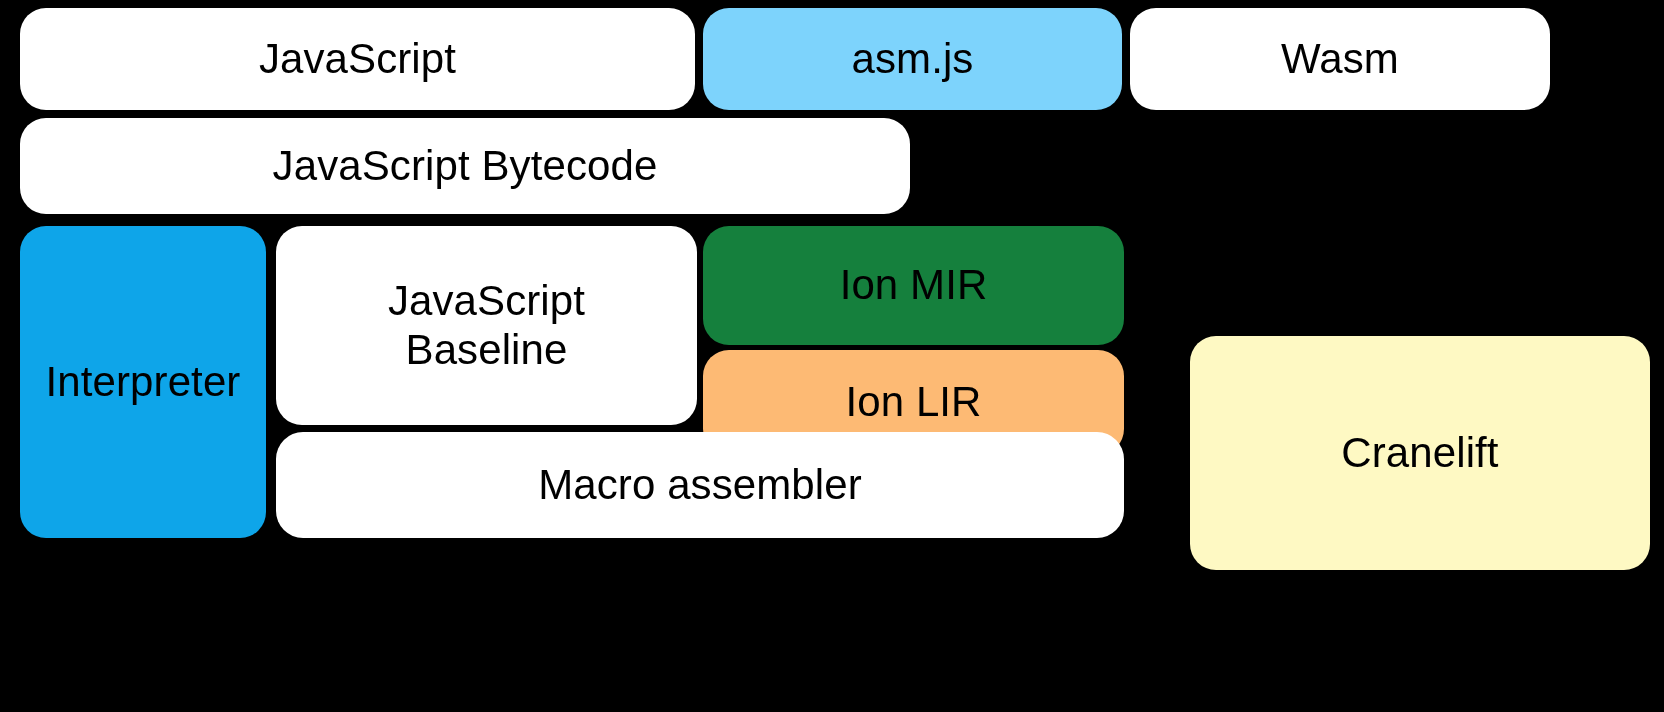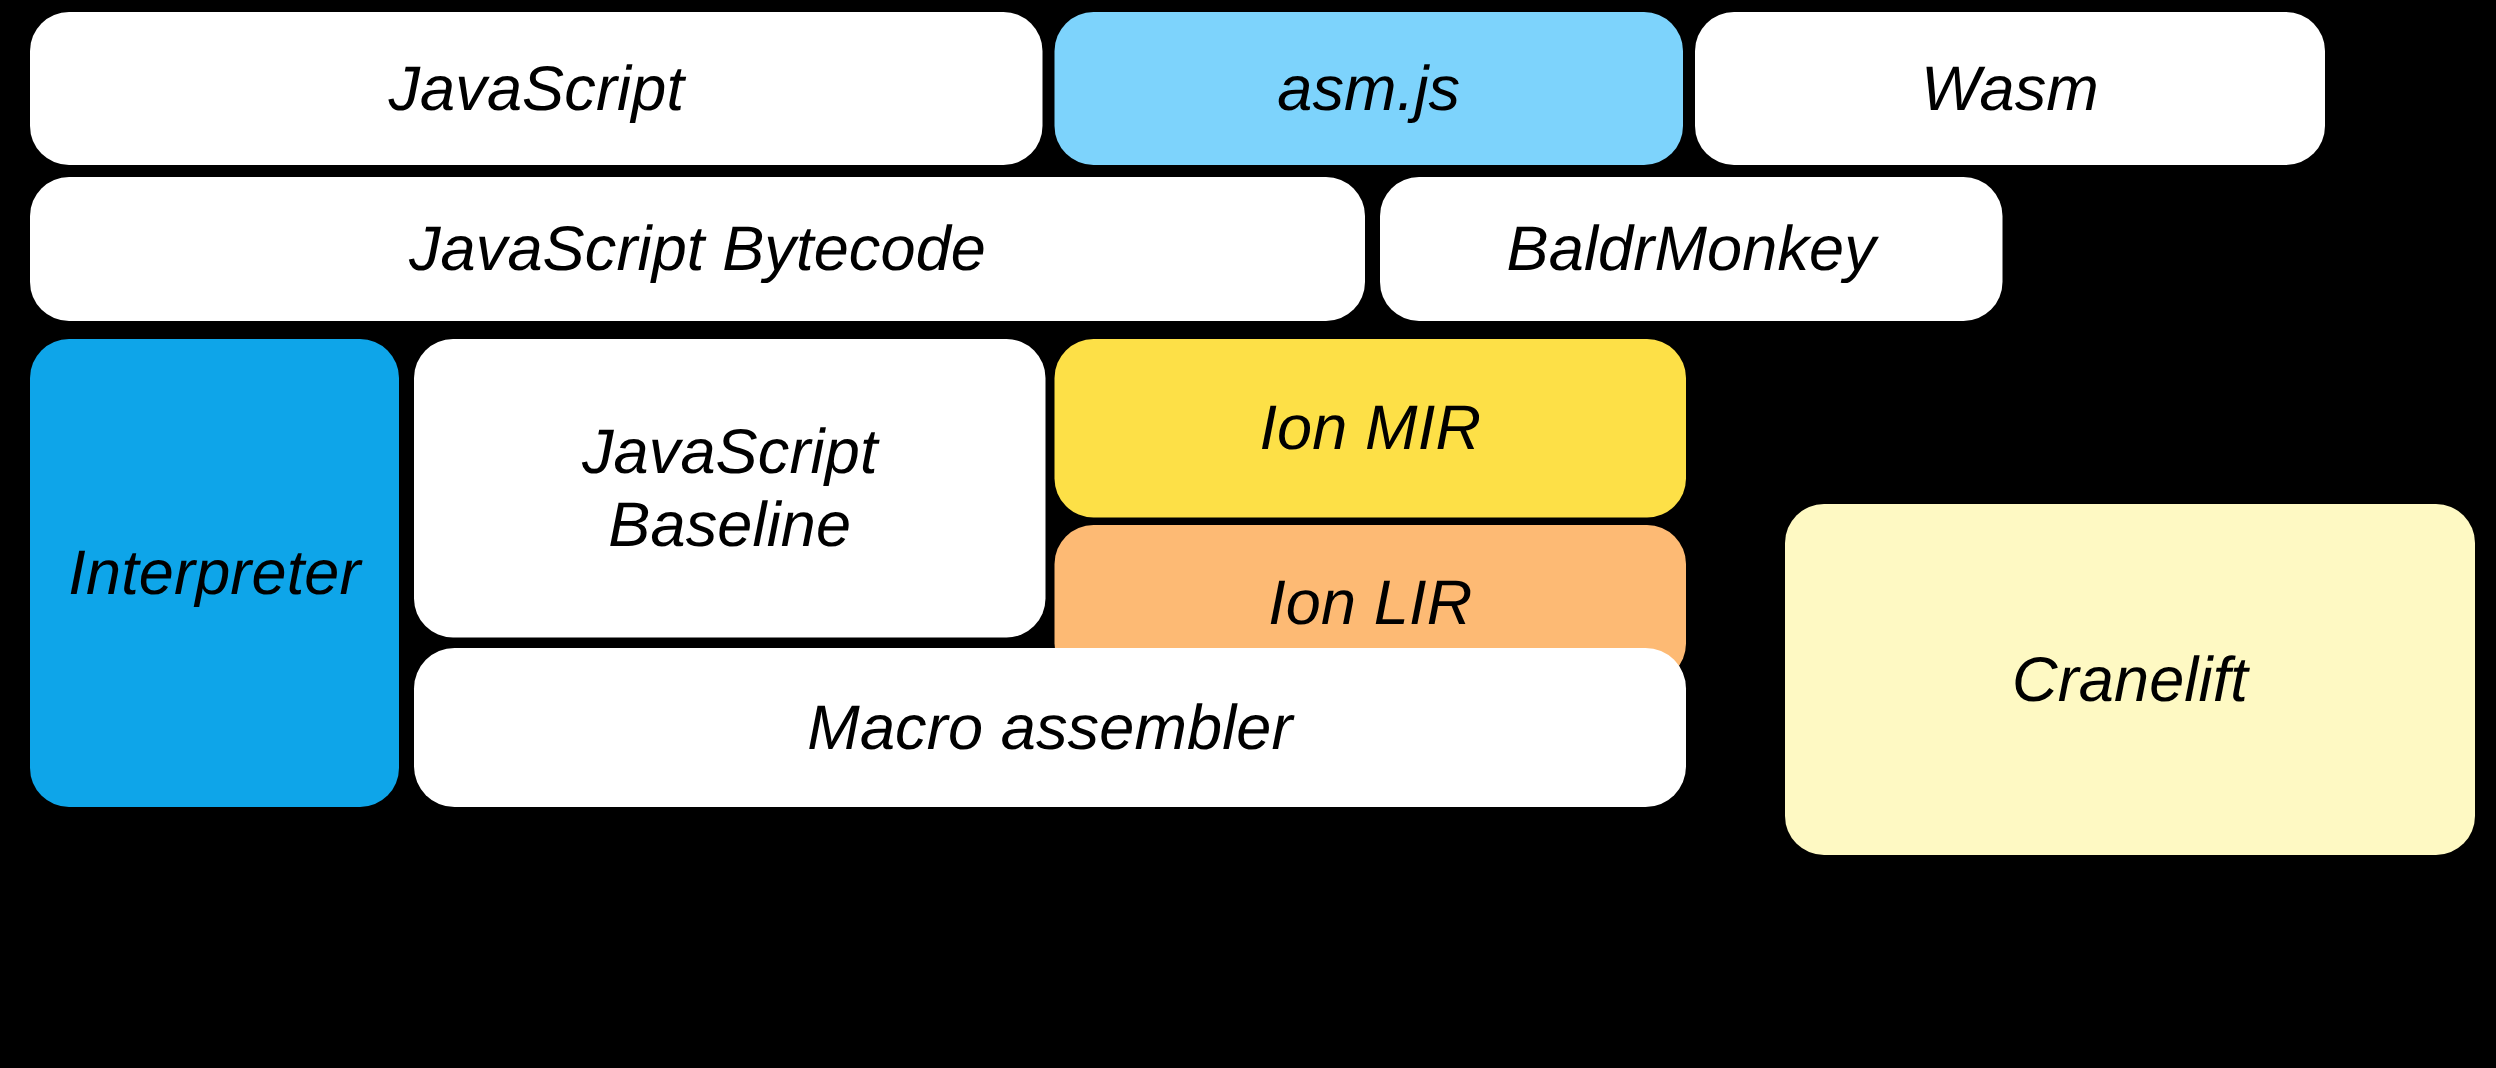--- a/index.html
+++ b/index.html
@@ -7,21 +7,20 @@
     padding: 0;
     background: #000000;
   }
   #stage {
     position: relative;
     width: 1664px;
     height: 572px;
     background: #000000;
     overflow: hidden;
     font-family: "Liberation Sans", sans-serif;
-    font-style: italic;
   }
   .node {
     position: absolute;
     box-sizing: border-box;
     border-radius: 26px;
     display: flex;
     align-items: center;
     justify-content: center;
     text-align: center;
     color: #000000;
@@ -38,21 +37,20 @@
   .fill-pink  { background: #f7798c; }
 </style>
 </head>
 <body>
 
 <div id="stage">
     <div class="node fill-white" style="left: 20px; top: 8px; width: 675px; height: 102px; background: rgb(255, 255, 255);">JavaScript</div>
     <div class="node fill-white" style="left: 703px; top: 8px; width: 419px; height: 102px; background: #7dd3fc;">asm.js</div>
     <div class="node fill-white" style="left: 20px; top: 118px; width: 890px; height: 96px; background: rgb(255, 255, 255);">JavaScript Bytecode</div>
     <div class="node fill-white" style="left: 1130px; top: 8px; width: 420px; height: 102px; background: rgb(255, 255, 255);">Wasm</div>
-    <div class="node fill-white" style="left: 920px; top: 118px; width: 415px; height: 96px; background: rgb(255, 255, 255);">BaldrMonkey</div>
     <div class="node fill-grey" style="left: 20px; top: 226px; width: 246px; height: 312px; background: #0ea5e9;">Interpreter</div>
     <div class="node fill-white" style="left: 276px; top: 226px; width: 421px; height: 199px; background: rgb(255, 255, 255);">JavaScript
 Baseline</div>
-    <div class="node fill-green" style="left: 703px; top: 226px; width: 421px; height: 119px; background: #fde047;">Ion MIR</div>
+    <div class="node fill-green" style="left: 703px; top: 226px; width: 421px; height: 119px; background: #15803d;">Ion MIR</div>
     <div class="node fill-green" style="left: 703px; top: 350px; width: 421px; height: 105px; background: #fdba74;">Ion LIR</div>
     <div class="node fill-pink" style="left: 1190px; top: 336px; width: 460px; height: 234px; background: #fef9c3;">Cranelift</div>
     <div class="node fill-white" style="left: 276px; top: 432px; width: 848px; height: 106px; background: rgb(255, 255, 255); border-radius: 27px;">Macro assembler</div>
   </div>
 
 </body></html>

